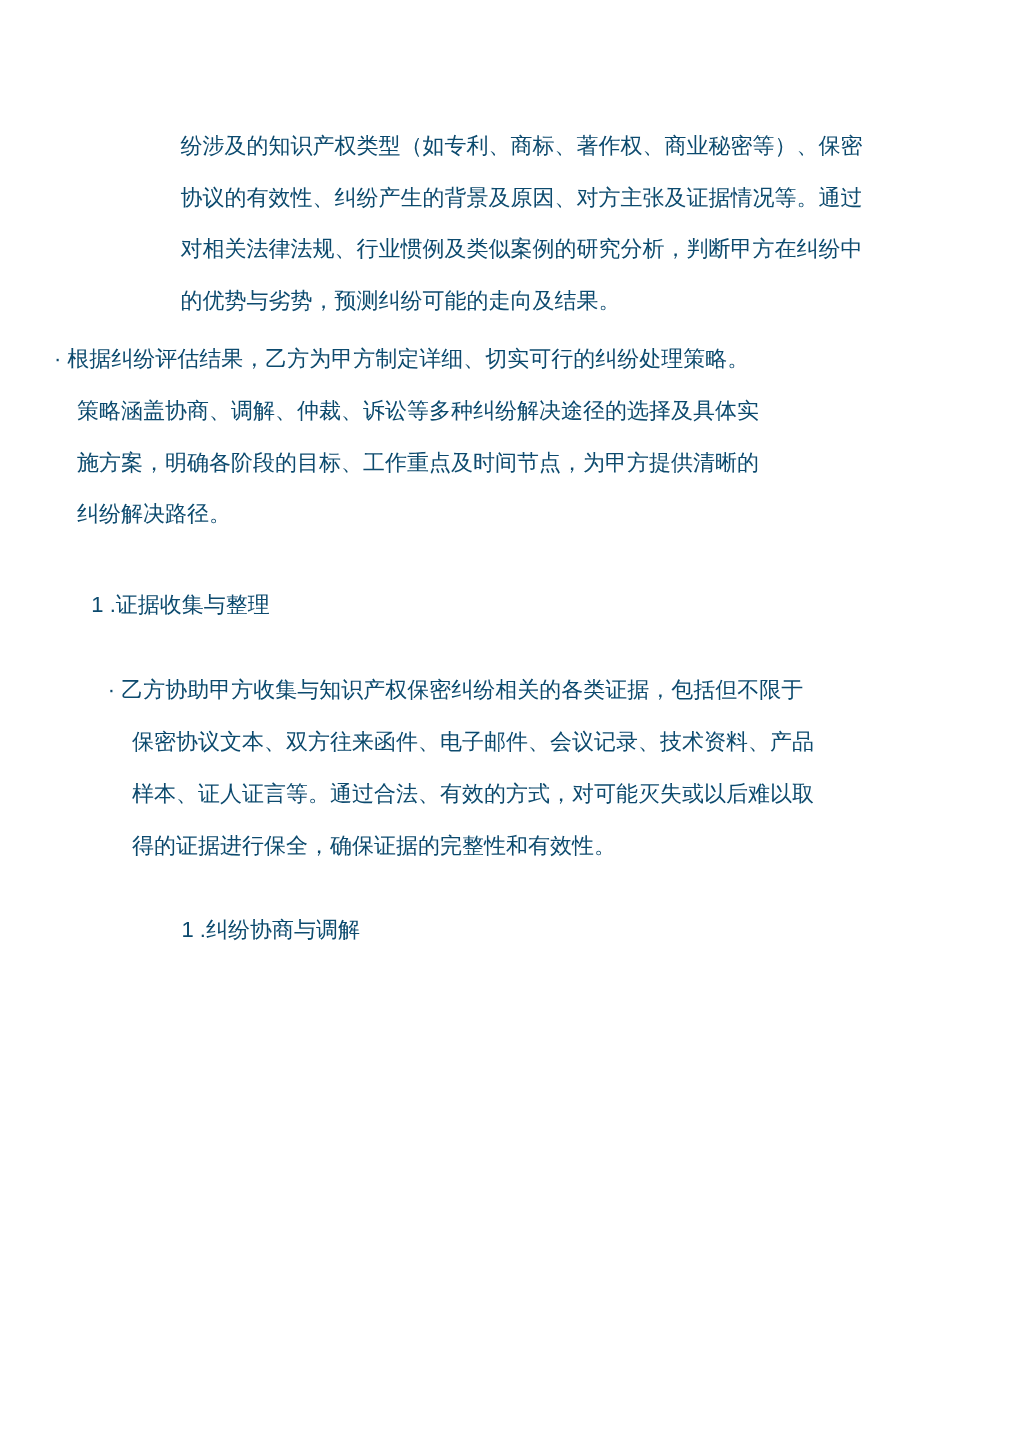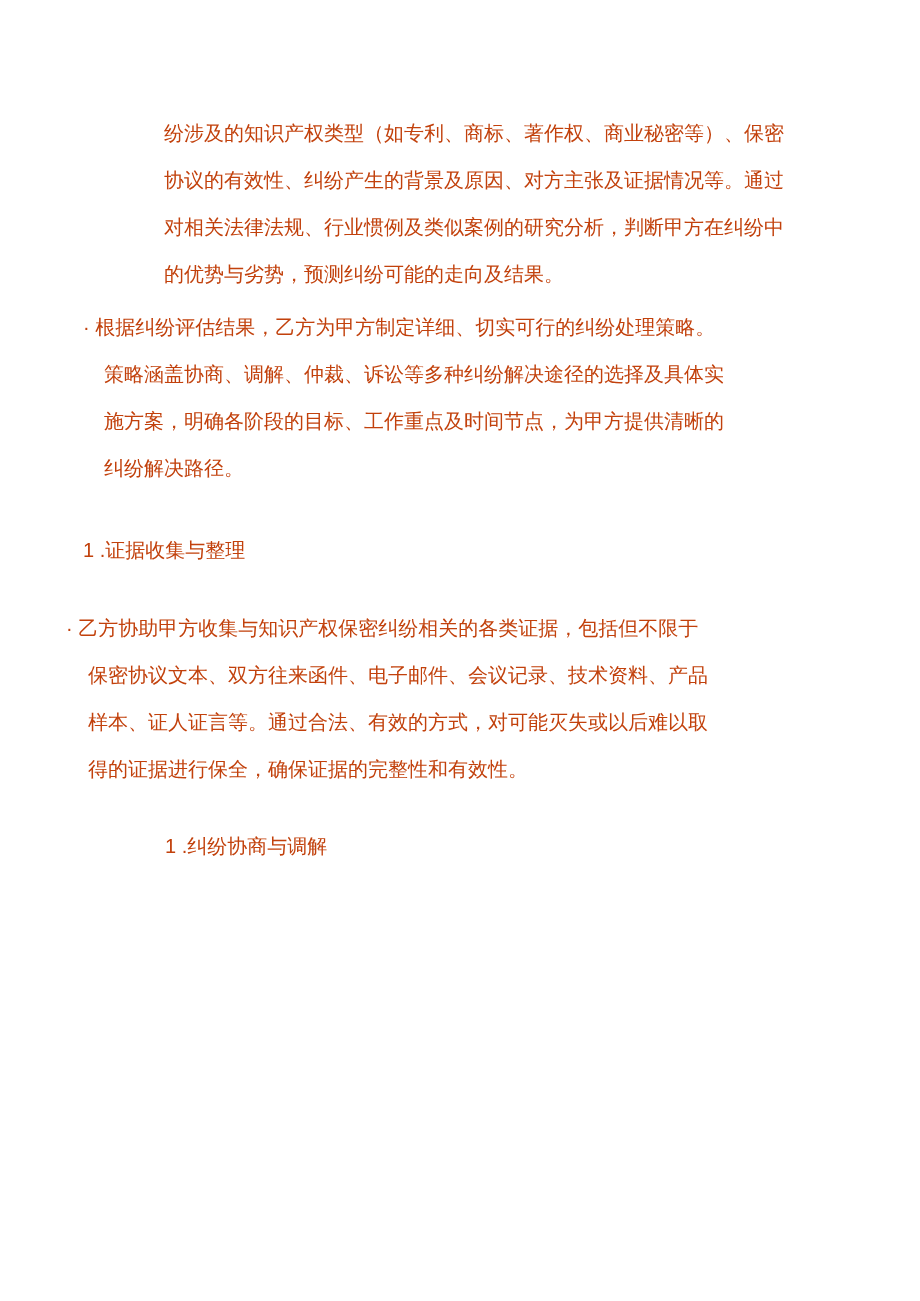--- a/index.html
+++ b/index.html
@@ -11,36 +11,36 @@
     position: relative;
     width: 920px;
     height: 1301px;
     background: #ffffff;
     box-sizing: border-box;
     padding-top: 110px;
     overflow: hidden;
     font-family: "Liberation Sans", "DejaVu Sans", sans-serif;
     font-size: 20px;
     line-height: 47px;
-    color: #c2410c;
+    color: #0c4a6e;
     border-radius: 30px;
   }
   .block {
     margin: 0;
     white-space: pre-wrap;
     word-break: keep-all;
   }
   
   .p1 { padding-left: 164px; }
   
-  .p2 { padding-left: 104px; text-indent: -21px; margin-top: 6px; }
+  .p2 { padding-left: 70px; text-indent: -21px; margin-top: 6px; }
   
   .p3 { padding-left: 83px; margin-top: 35px; }
   
-  .p4 { padding-left: 88px; text-indent: -22px; margin-top: 31px; }
+  .p4 { padding-left: 120px; text-indent: -22px; margin-top: 31px; }
   
   .p5 { padding-left: 164px; text-indent: -25px; margin-top: 1px; }
   
   .p6 { padding-left: 165px; margin-top: 30px; }
   
   .p7 { padding-left: 190px; text-indent: -18px; margin-top: 25px; }
 </style>
 </head>
 <body>
 

